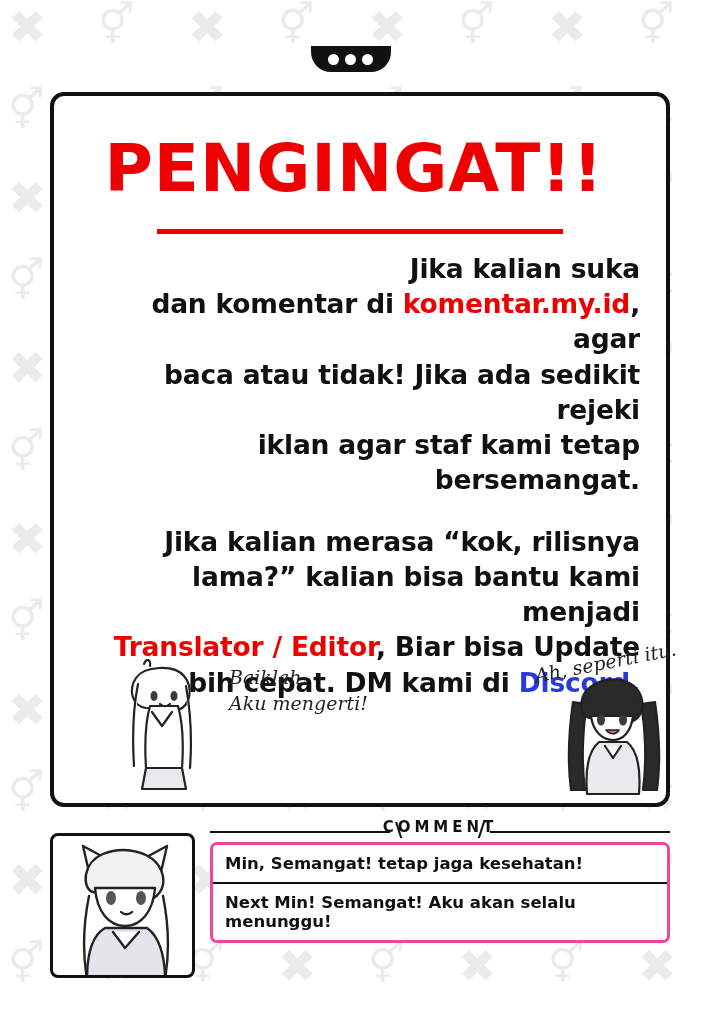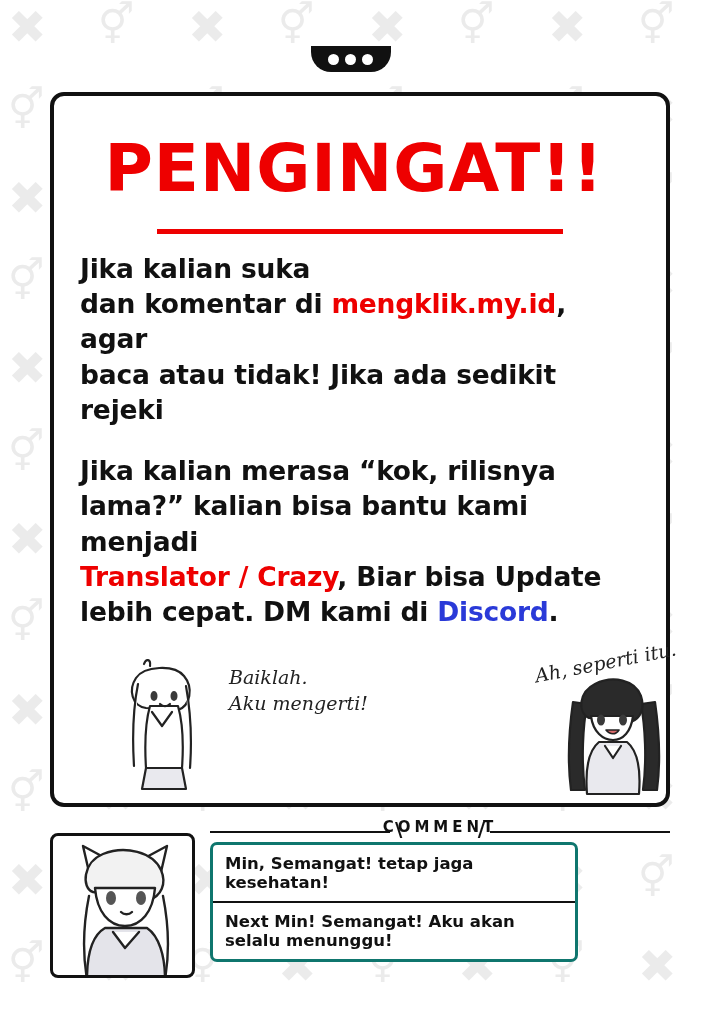--- a/index.html
+++ b/index.html
@@ -89,21 +89,21 @@
     height: 5px;
     background: #ee0000;
   }
 
   
   #body-copy {
     position: absolute;
     left: 26px;
     right: 26px;
     top: 155px;
-    text-align: left;
+    text-align: right;
     color: #111111;
     font-weight: bold;
     font-size: 26.5px;
     line-height: 1.33;
     letter-spacing: -0.2px;
   }
   #body-copy p { margin: 0 0 0 0; }
   #body-copy .gap { height: 26px; }
   .red { color: #ee0000; }
   .blue { color: #2a3ad8; }
@@ -188,22 +188,22 @@
     color: #111111;
     top: -1px;
   }
   .slash.sl { left: 185px; }
   .slash.sr { right: 185px; }
 
   #comment-list {
     position: absolute;
     left: 160px;
     top: 24px;
-    width: 368px;
-    border: 3px solid #0f766e;
+    width: 460px;
+    border: 3px solid #ec4899;
     border-radius: 7px;
     background: #ffffff;
     box-sizing: border-box;
   }
   .comment-item {
     padding: 9px 12px;
     font-weight: bold;
     font-size: 16.5px;
     color: #111111;
     border-bottom: 2px solid #111111;
@@ -319,26 +319,27 @@
   <span class="dot d3"></span>
 </div>
 
 <div id="device">
 
   <div id="headline">PENGINGAT!!</div>
   <div id="headline-rule"></div>
 
   <div id="body-copy">
     <p><span>Jika kalian suka</span></p>
-    <p><span>dan komentar di </span><span class="red">mengklik.my.id</span><span>, agar</span></p>
+    <p><span>dan komentar di </span><span class="red">komentar.my.id</span><span>, agar</span></p>
     <p><span>baca atau tidak! Jika ada sedikit rejeki</span></p>
+    <p><span>iklan agar staf kami tetap bersemangat.</span></p>
     <div class="gap"></div>
     <p><span>Jika kalian merasa “kok, rilisnya</span></p>
     <p><span>lama?” kalian bisa bantu kami menjadi</span></p>
-    <p><span class="red">Translator / Crazy</span><span>, Biar bisa Update</span></p>
+    <p><span class="red">Translator / Editor</span><span>, Biar bisa Update</span></p>
     <p><span>lebih cepat. DM kami di </span><span class="blue">Discord</span><span>.</span></p>
   </div>
 
   <div class="chara" id="chara-left">
     <svg viewBox="0 0 110 135" width="110" height="135" aria-hidden="true">
       <g fill="#ffffff" stroke="#222222" stroke-width="2.2" stroke-linejoin="round" stroke-linecap="round">
         <path d="M28 8 C30 2 35 3 34 10"></path>
         <path d="M30 52 C16 50 12 34 20 22 C28 10 58 8 68 20 C78 32 74 50 62 54 Z"></path>
         <path d="M22 28 C18 48 16 78 18 110"></path>
         <path d="M70 30 C74 52 76 84 74 112"></path>

